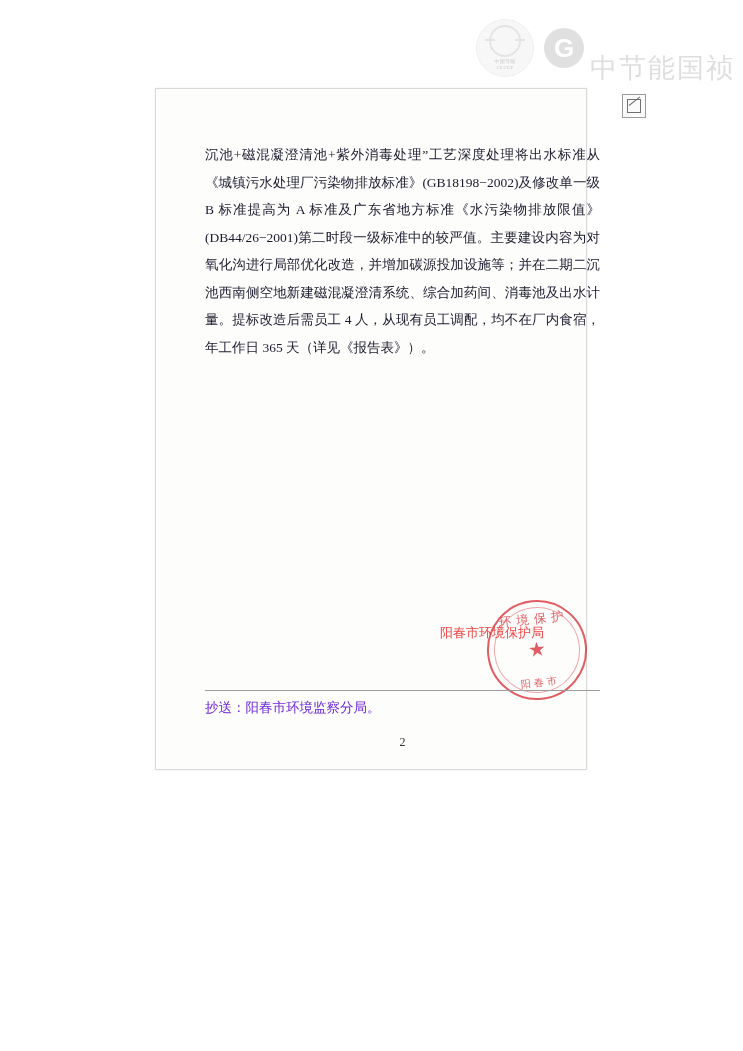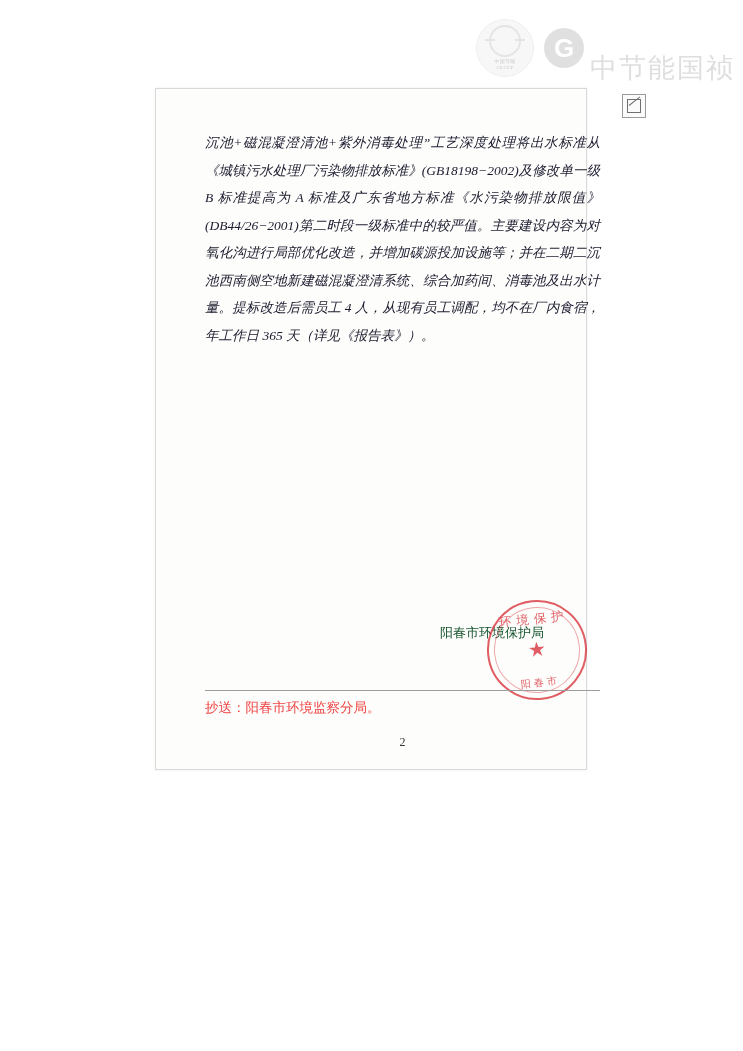--- a/index.html
+++ b/index.html
@@ -141,65 +141,64 @@
     left: 205px;
     top: 125px;
     width: 395px;
     color: #1a1a2e;
     font-size: 13.5px;
     line-height: 27.5px;
     text-align: justify;
     font-family: "Liberation Serif", serif;
   }
   .doc-body p {
-    margin: 4px 0 0 0;
+    margin: 16px 0 0 0;
     text-align: justify;
     text-justify: inter-ideograph;
-    font-style: italic;
   }
   .doc-body p.indent {
     text-indent: 2em;
   }
 
   .sep-line {
     position: absolute;
     left: 205px;
     top: 690px;
     width: 395px;
     border-top: 1px solid #9c9c9c;
   }
 
   .cc-line {
     position: absolute;
     left: 205px;
     top: 696px;
     width: 395px;
     font-size: 13.5px;
-    color: #ef4444;
+    color: #6d28d9;
     line-height: 24px;
   }
 
   .page-number {
     position: absolute;
     left: 205px;
     top: 735px;
     width: 395px;
     text-align: center;
     font-size: 12px;
     color: #333;
     font-family: "Liberation Serif", serif;
   }
 
   
   .sign-block {
     position: absolute;
     left: 440px;
     top: 620px;
     width: 160px;
-    color: #14532d;
+    color: #ef4444;
     font-size: 13px;
     line-height: 26px;
     text-align: left;
   }
   .sign-block .line2 {
     letter-spacing: 1px;
   }
 
   
   .red-seal {

